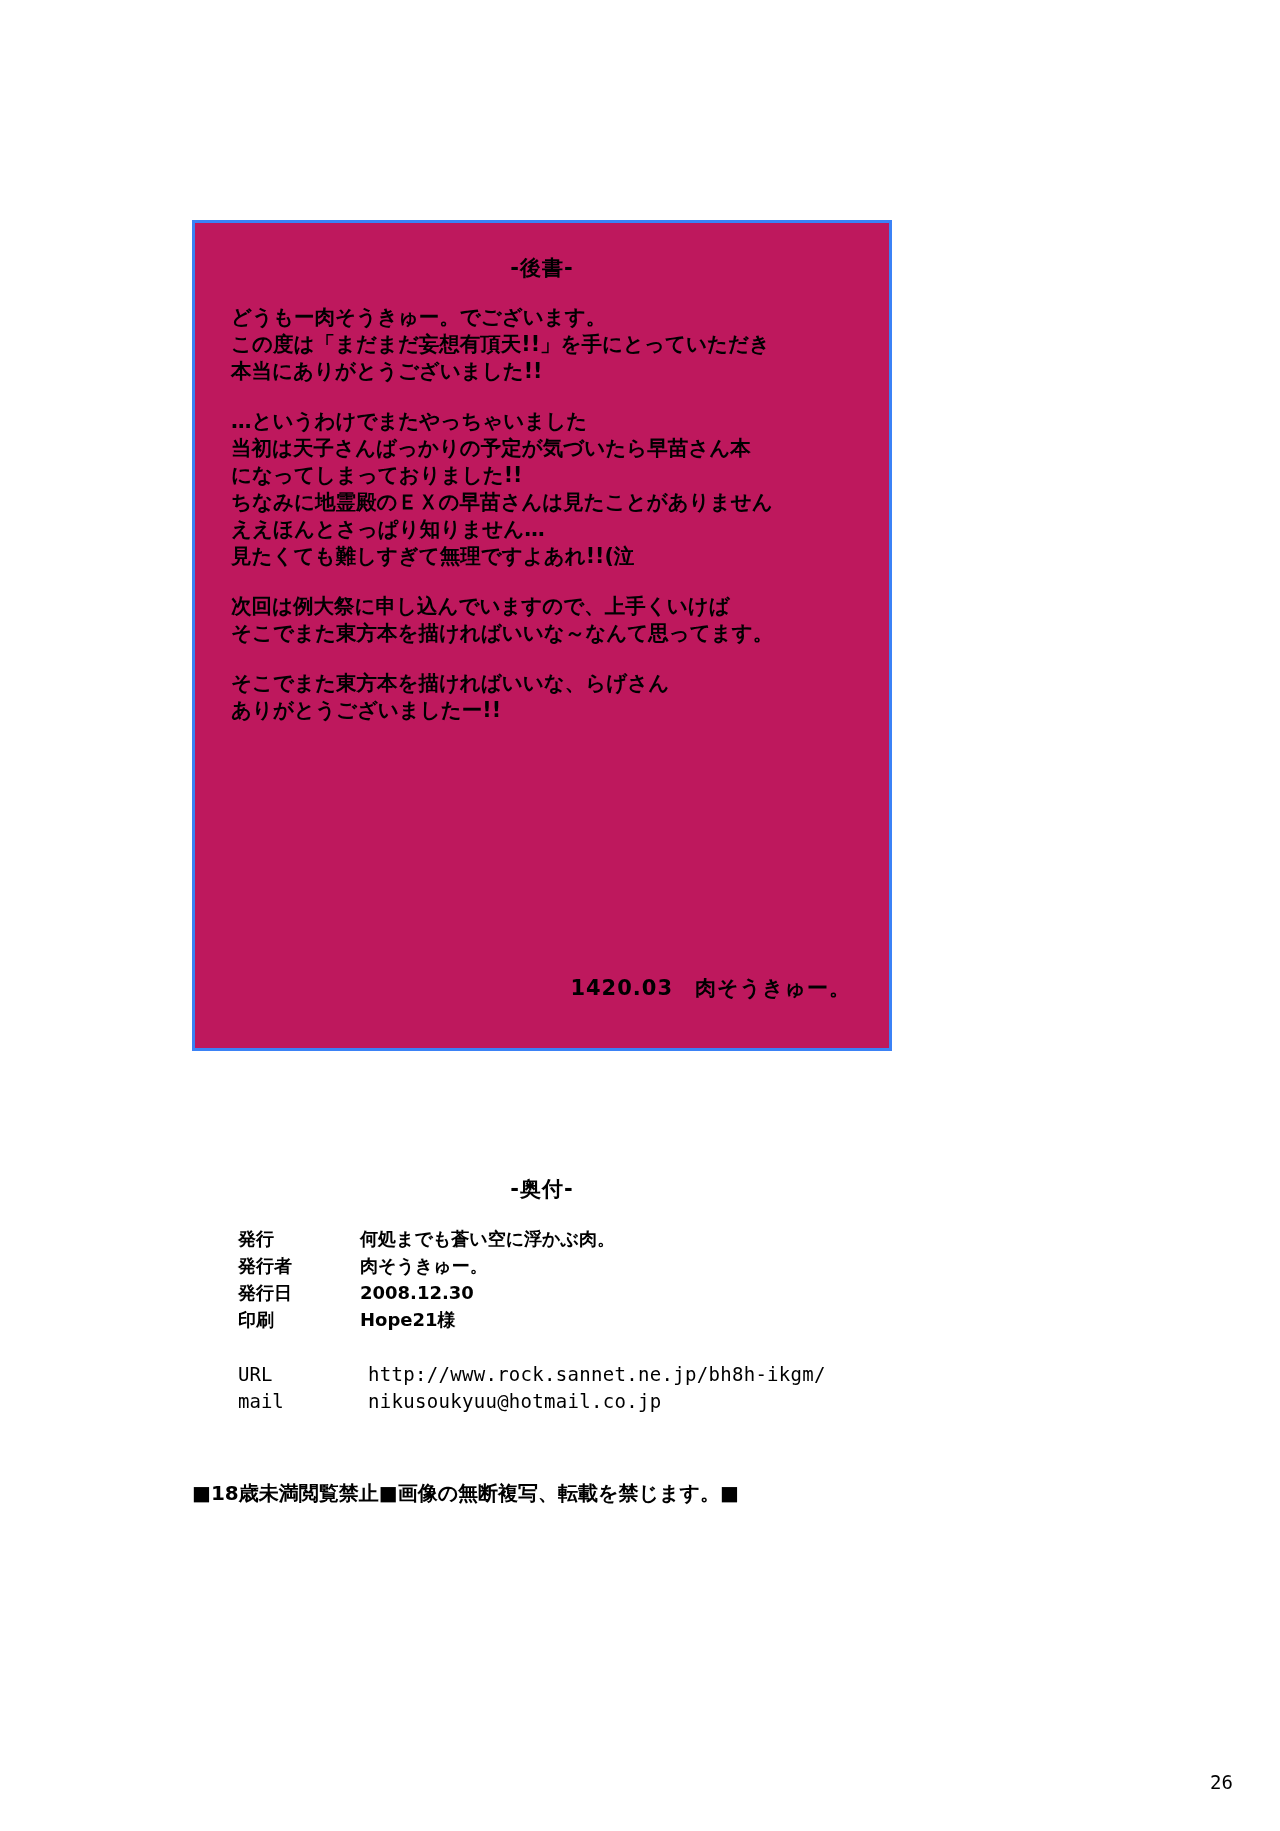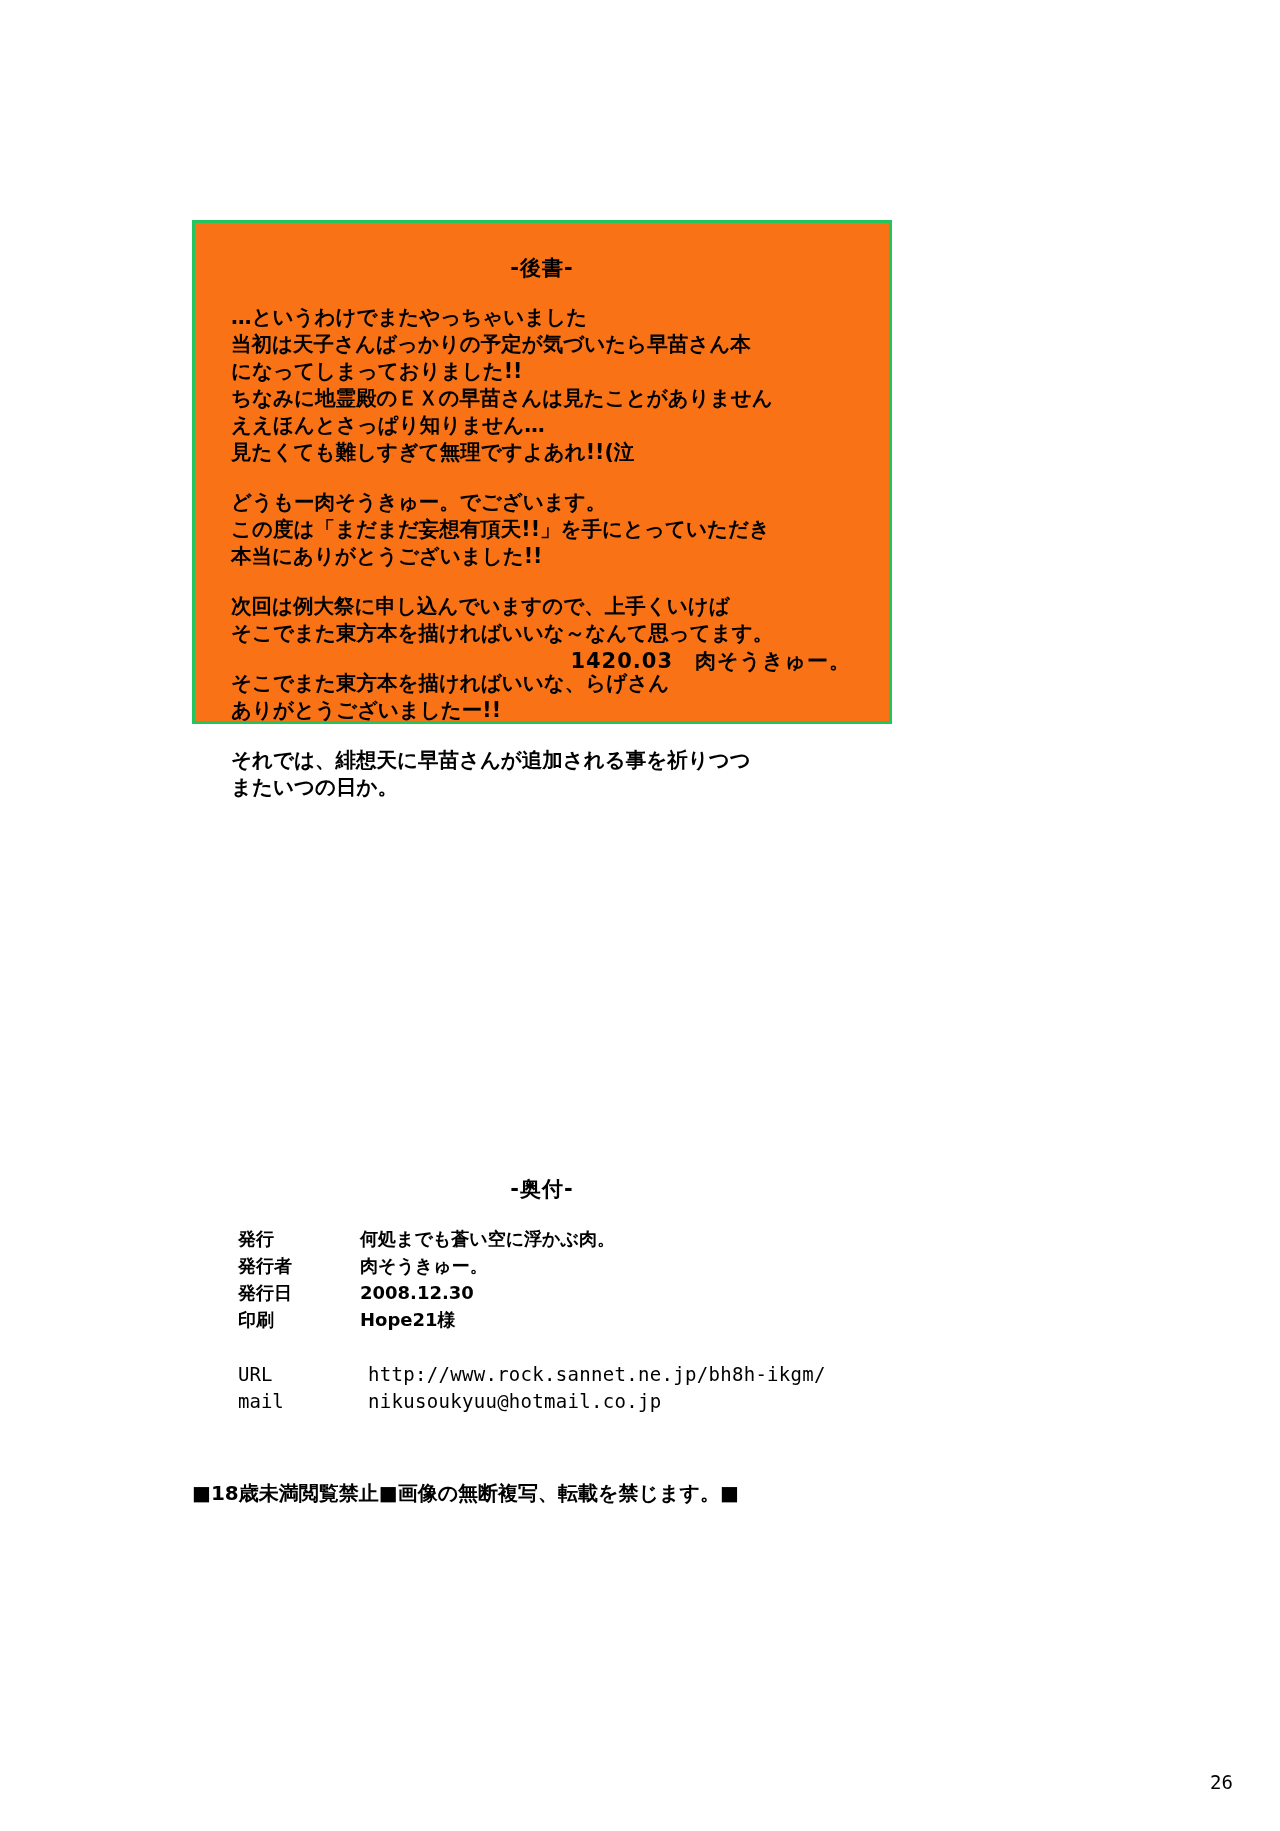--- a/index.html
+++ b/index.html
@@ -15,24 +15,24 @@
     color: #000000;
     overflow: hidden;
   }
 
   
   #afterword-box {
     position: absolute;
     left: 192px;
     top: 220px;
     width: 700px;
-    height: 504px;
-    border: 3px solid #22c55e;
+    height: 831px;
+    border: 3px solid #3b82f6;
     box-sizing: border-box;
-    background: #f97316;
+    background: #be185d;
   }
 
   #afterword-heading {
     text-align: center;
     font-size: 21px;
     font-weight: bold;
     letter-spacing: 1px;
     margin-top: 31px;
     font-family: "DejaVu Sans", sans-serif;
   }
@@ -127,35 +127,33 @@
     font-size: 19px;
     font-family: "DejaVu Sans Mono", monospace;
   }
 </style>
 </head>
 <body>
 
 <div id="afterword-box">
   <div id="afterword-heading">-後書-</div>
   <div id="afterword-body">
+    <p class="para">どうもー肉そうきゅー。でございます。
+この度は「まだまだ妄想有頂天!!」を手にとっていただき
+本当にありがとうございました!!</p>
     <p class="para">…というわけでまたやっちゃいました
 当初は天子さんばっかりの予定が気づいたら早苗さん本
 になってしまっておりました!!
 ちなみに地霊殿のＥＸの早苗さんは見たことがありません
 ええほんとさっぱり知りません…
 見たくても難しすぎて無理ですよあれ!!(泣</p>
-    <p class="para">どうもー肉そうきゅー。でございます。
-この度は「まだまだ妄想有頂天!!」を手にとっていただき
-本当にありがとうございました!!</p>
     <p class="para">次回は例大祭に申し込んでいますので、上手くいけば
 そこでまた東方本を描ければいいな～なんて思ってます。</p>
     <p class="para">そこでまた東方本を描ければいいな、らげさん
 ありがとうございましたー!!</p>
-    <p class="para">それでは、緋想天に早苗さんが追加される事を祈りつつ
-またいつの日か。</p>
   </div>
   <div id="afterword-signature">1420.03　肉そうきゅー。</div>
 </div>
 
 <div id="colophon">
   <div id="colophon-heading">-奥付-</div>
 
   <table id="colophon-table">
     <tbody>
         <tr>

